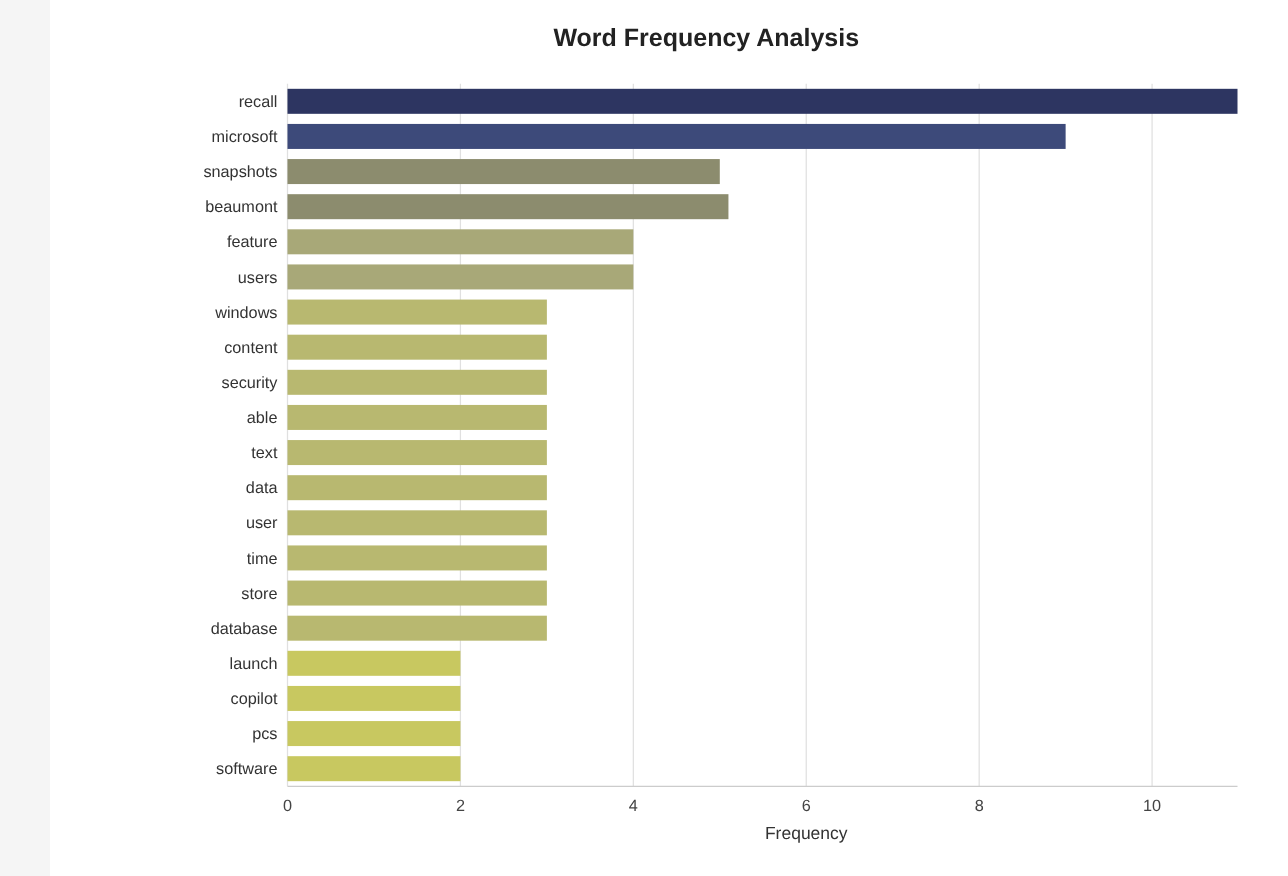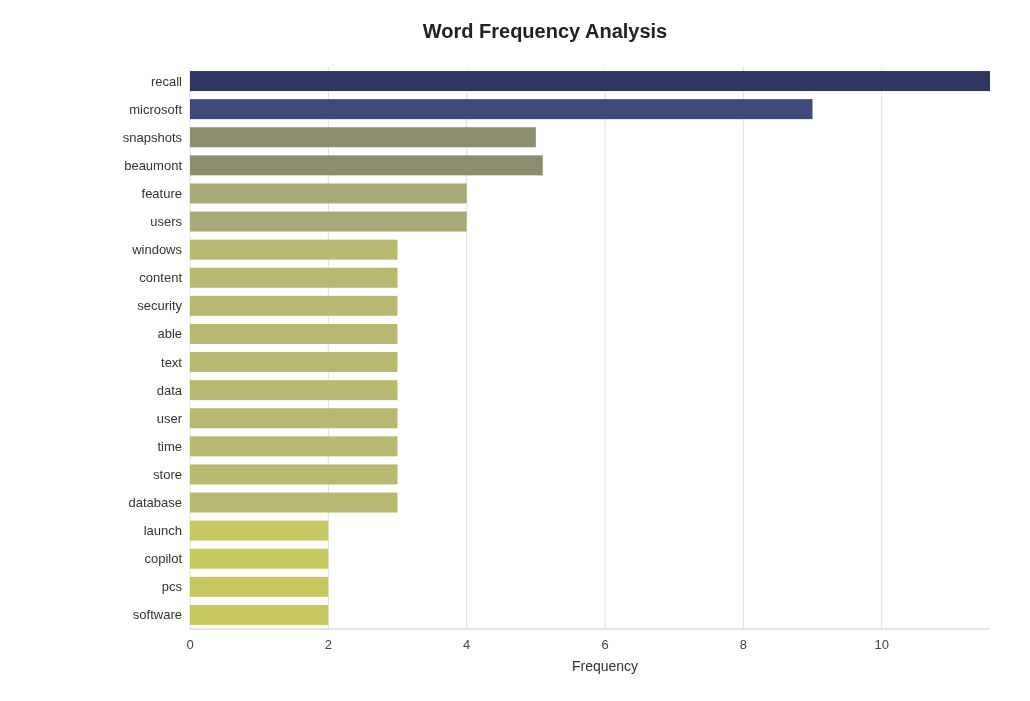--- a/index.html
+++ b/index.html
@@ -12,20 +12,21 @@
       width: 1030px;
       height: 701px;
       overflow: hidden;
     }
     .chart-container {
       background: white;
       width: 1030px;
       height: 701px;
       position: relative;
       padding: 20px 40px 60px 100px;
+      margin-left: 40px;
     }
     .chart-title {
       text-align: center;
       font-size: 20px;
       font-weight: bold;
       margin-bottom: 16px;
       color: #222;
     }
   </style>
 </head>

